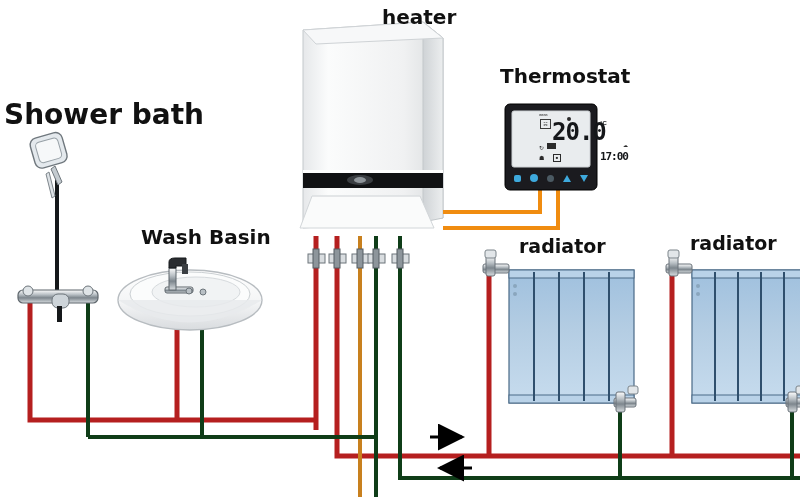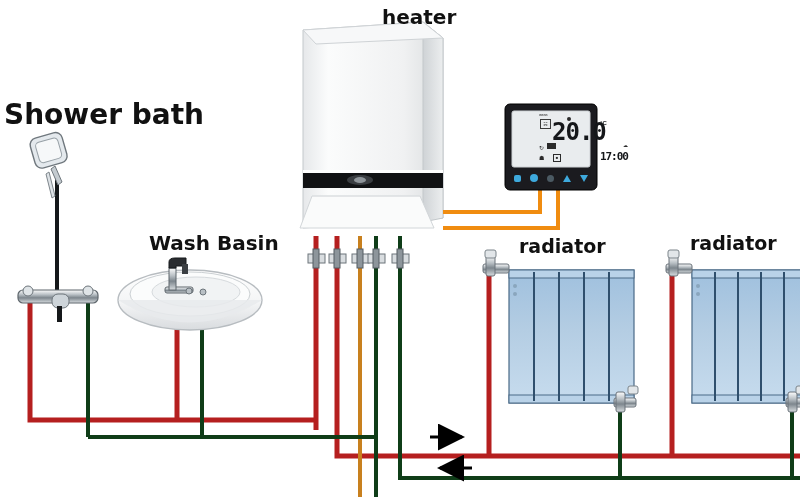--- a/index.html
+++ b/index.html
@@ -233,18 +233,19 @@
 
   <div style="position:absolute;left:509px;top:170px;width:84px;height:16px;display:flex;align-items:center;justify-content:space-around;">
     <span style="width:7px;height:7px;border-radius:2px;background:#3ea9dc;display:block;"></span>
     <span style="width:8px;height:8px;border-radius:50%;background:#3ea9dc;display:block;"></span>
     <span style="width:7px;height:7px;border-radius:50%;background:#4b5a63;display:block;"></span>
     <span style="width:0;height:0;border-left:4px solid transparent;border-right:4px solid transparent;border-bottom:7px solid #3ea9dc;display:block;"></span>
     <span style="width:0;height:0;border-left:4px solid transparent;border-right:4px solid transparent;border-top:7px solid #3ea9dc;display:block;"></span>
   </div>
 
   <div class="lbl" style="left:4px;top:98px;font-size:28px;">Shower bath</div>
-  <div class="lbl" style="left:141px;top:231px;font-size:20px;margin-left:8px;">Wash Basin</div>
+  <div class="lbl" style="left:141px;top:225px;font-size:20px;">Wash Basin</div>
   <div class="lbl" style="left:334px;top:5px;font-size:20px;margin-left:48px;">heater</div>
+  <div class="lbl" style="left:500px;top:64px;font-size:20px;">Thermostat</div>
   <div class="lbl" style="left:519px;top:235px;font-size:19px;">radiator</div>
   <div class="lbl" style="left:690px;top:232px;font-size:19px;">radiator</div>
 
 </div>
 
 </body></html>

